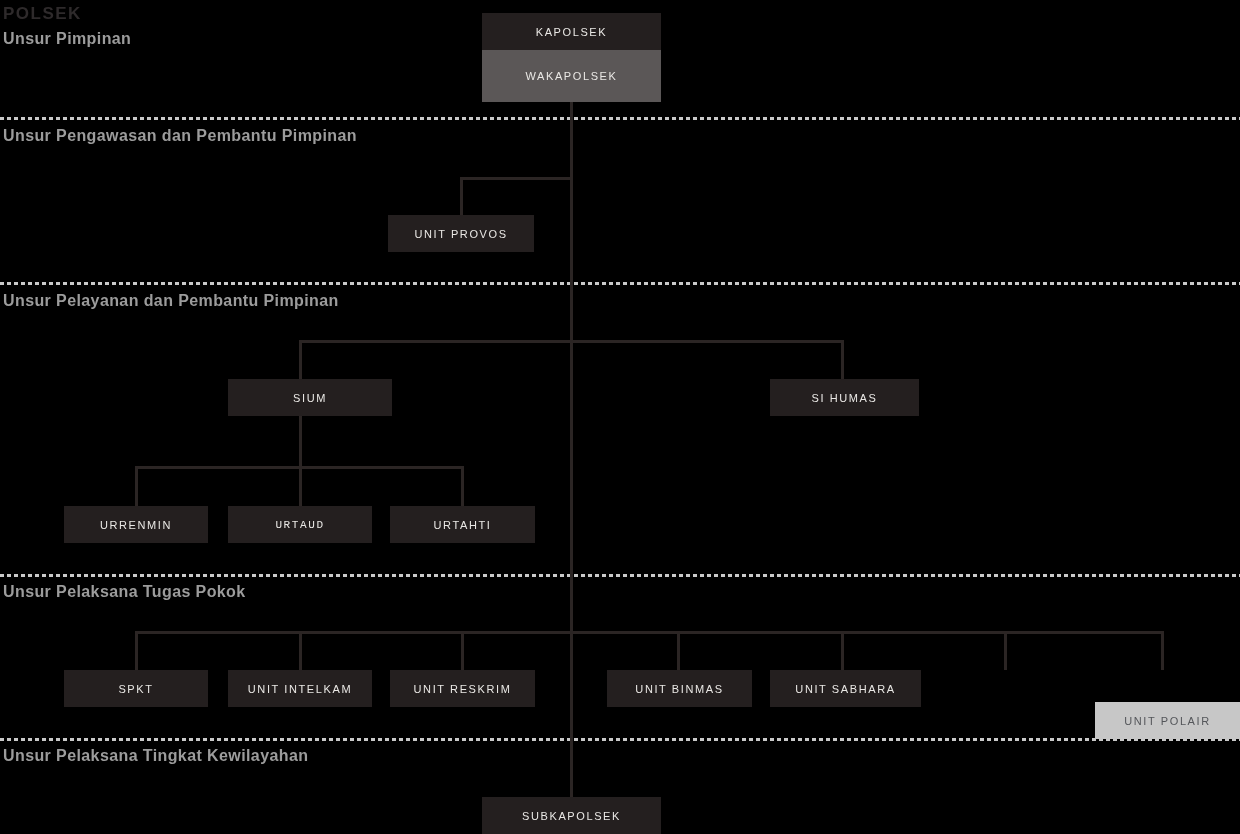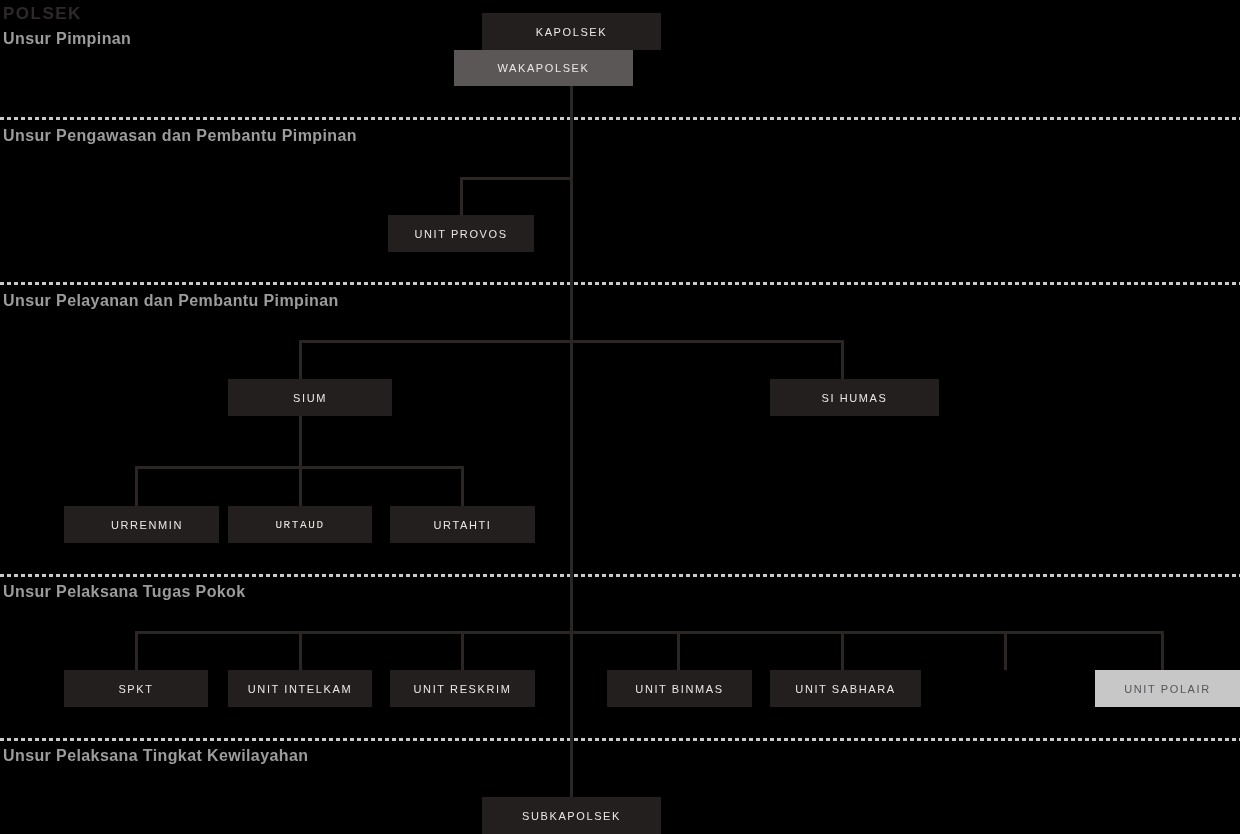--- a/index.html
+++ b/index.html
@@ -85,33 +85,33 @@
   <div class="cline" style="left:135px;top:631px;width:1029px;height:3px;"></div>
   <div class="cline" style="left:135px;top:631px;width:3px;height:39px;"></div>
   <div class="cline" style="left:299px;top:631px;width:3px;height:39px;"></div>
   <div class="cline" style="left:461px;top:631px;width:3px;height:39px;"></div>
   <div class="cline" style="left:677px;top:631px;width:3px;height:39px;"></div>
   <div class="cline" style="left:841px;top:631px;width:3px;height:39px;"></div>
   <div class="cline" style="left:1004px;top:631px;width:3px;height:39px;"></div>
   <div class="cline" style="left:1161px;top:631px;width:3px;height:39px;"></div>
 
   <div class="node" style="left:482px;top:13px;width:179px;height:37px;">KAPOLSEK</div>
-  <div class="node gray" style="left:454px;top:50px;width:179px;height:36px;">WAKAPOLSEK</div>
+  <div class="node gray" style="left:482px;top:50px;width:179px;height:52px;">WAKAPOLSEK</div>
 
   <div class="node" style="left:388px;top:215px;width:146px;height:37px;">UNIT PROVOS</div>
 
   <div class="node" style="left:228px;top:379px;width:164px;height:37px;">SIUM</div>
-  <div class="node" style="left:770px;top:379px;width:169px;height:37px;">SI HUMAS</div>
+  <div class="node" style="left:770px;top:379px;width:149px;height:37px;">SI HUMAS</div>
 
-  <div class="node" style="left:64px;top:506px;width:144px;height:37px;padding-left:11px;">URRENMIN</div>
+  <div class="node" style="left:64px;top:506px;width:144px;height:37px;">URRENMIN</div>
   <div class="node" style="left:228px;top:506px;width:144px;height:37px;font-family:Liberation Mono, monospace;">URTAUD</div>
   <div class="node" style="left:390px;top:506px;width:145px;height:37px;">URTAHTI</div>
 
   <div class="node" style="left:64px;top:670px;width:144px;height:37px;">SPKT</div>
   <div class="node" style="left:228px;top:670px;width:144px;height:37px;">UNIT INTELKAM</div>
   <div class="node" style="left:390px;top:670px;width:145px;height:37px;">UNIT RESKRIM</div>
   <div class="node" style="left:607px;top:670px;width:145px;height:37px;">UNIT BINMAS</div>
   <div class="node" style="left:770px;top:670px;width:151px;height:37px;">UNIT SABHARA</div>
-  <div class="node light" style="left:1095px;top:670px;width:145px;height:37px;">UNIT POLAIR</div>
+  <div class="node light" style="left:1095px;top:702px;width:145px;height:37px;">UNIT POLAIR</div>
 
   <div class="node" style="left:482px;top:797px;width:179px;height:37px;">SUBKAPOLSEK</div>
 
 </div>
 
 </body></html>

